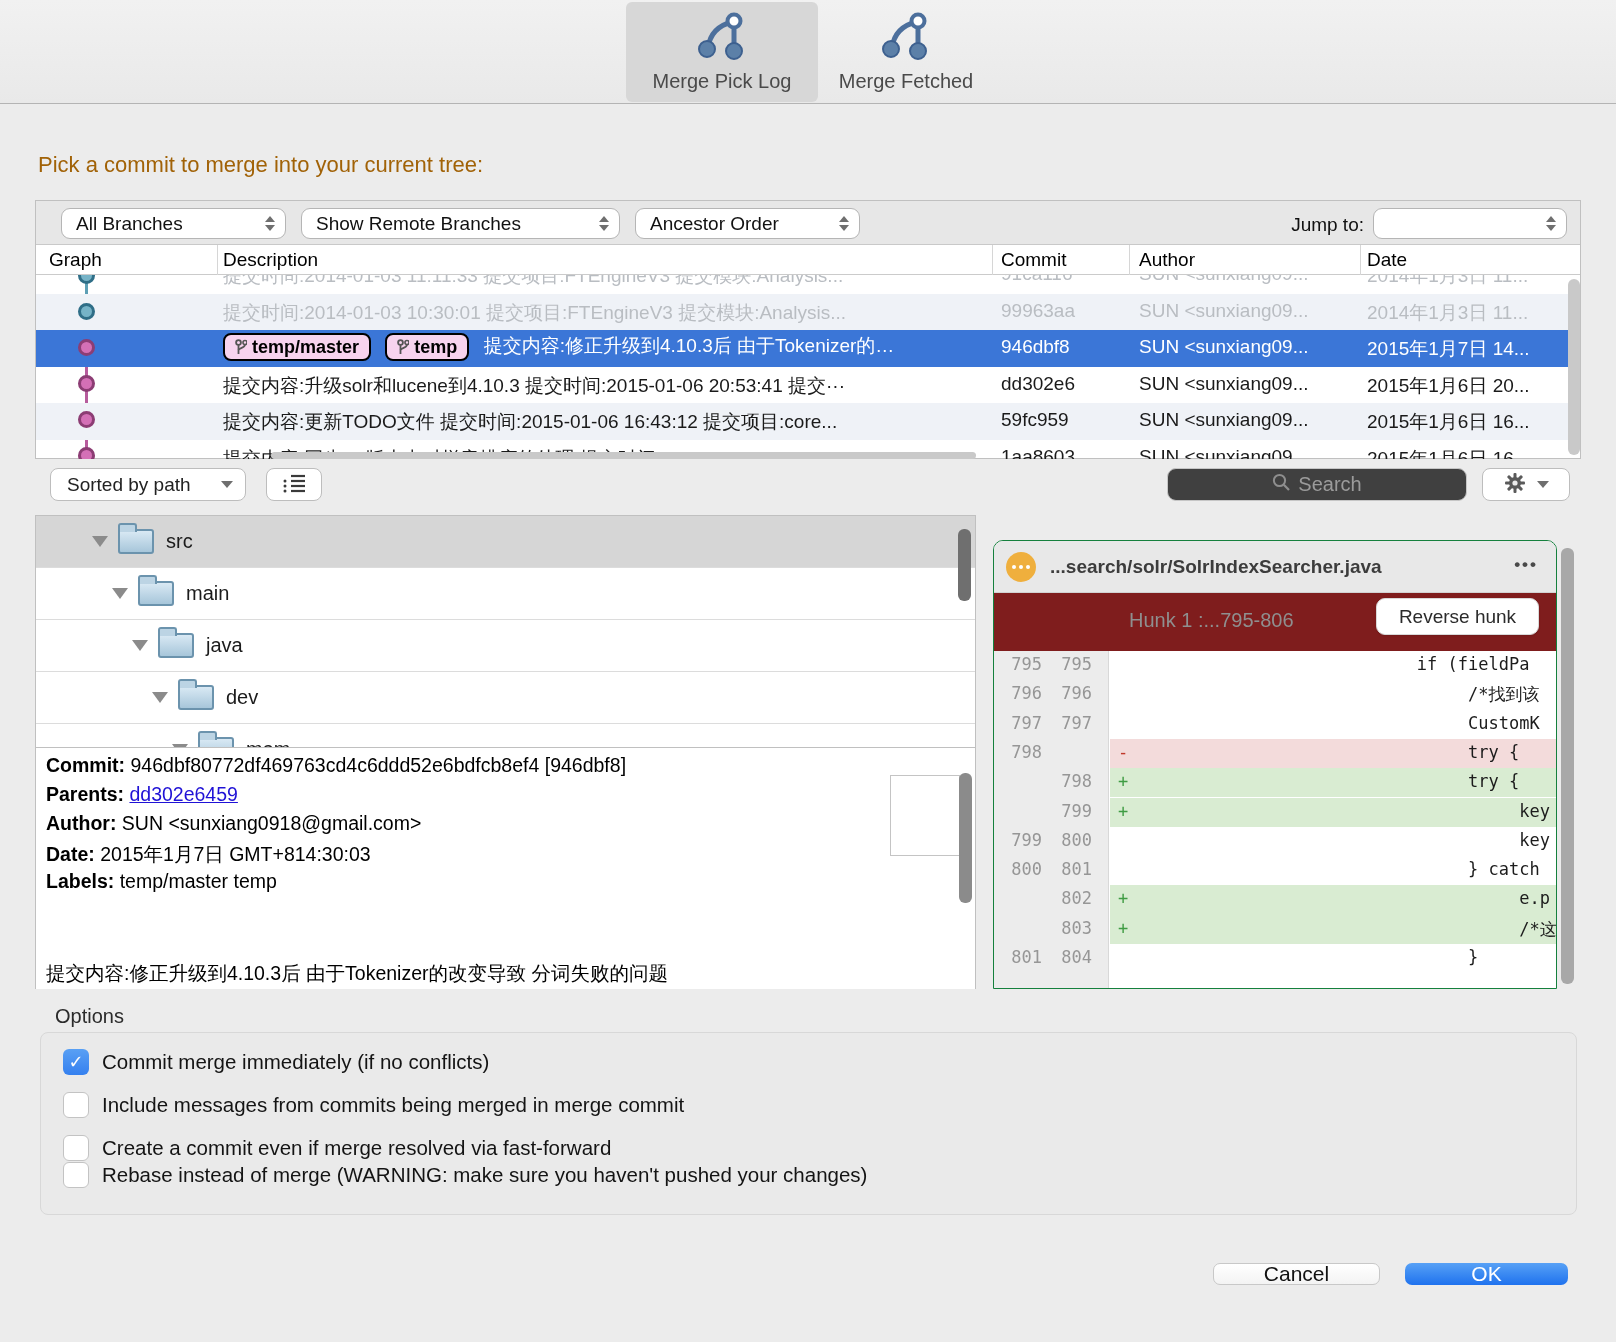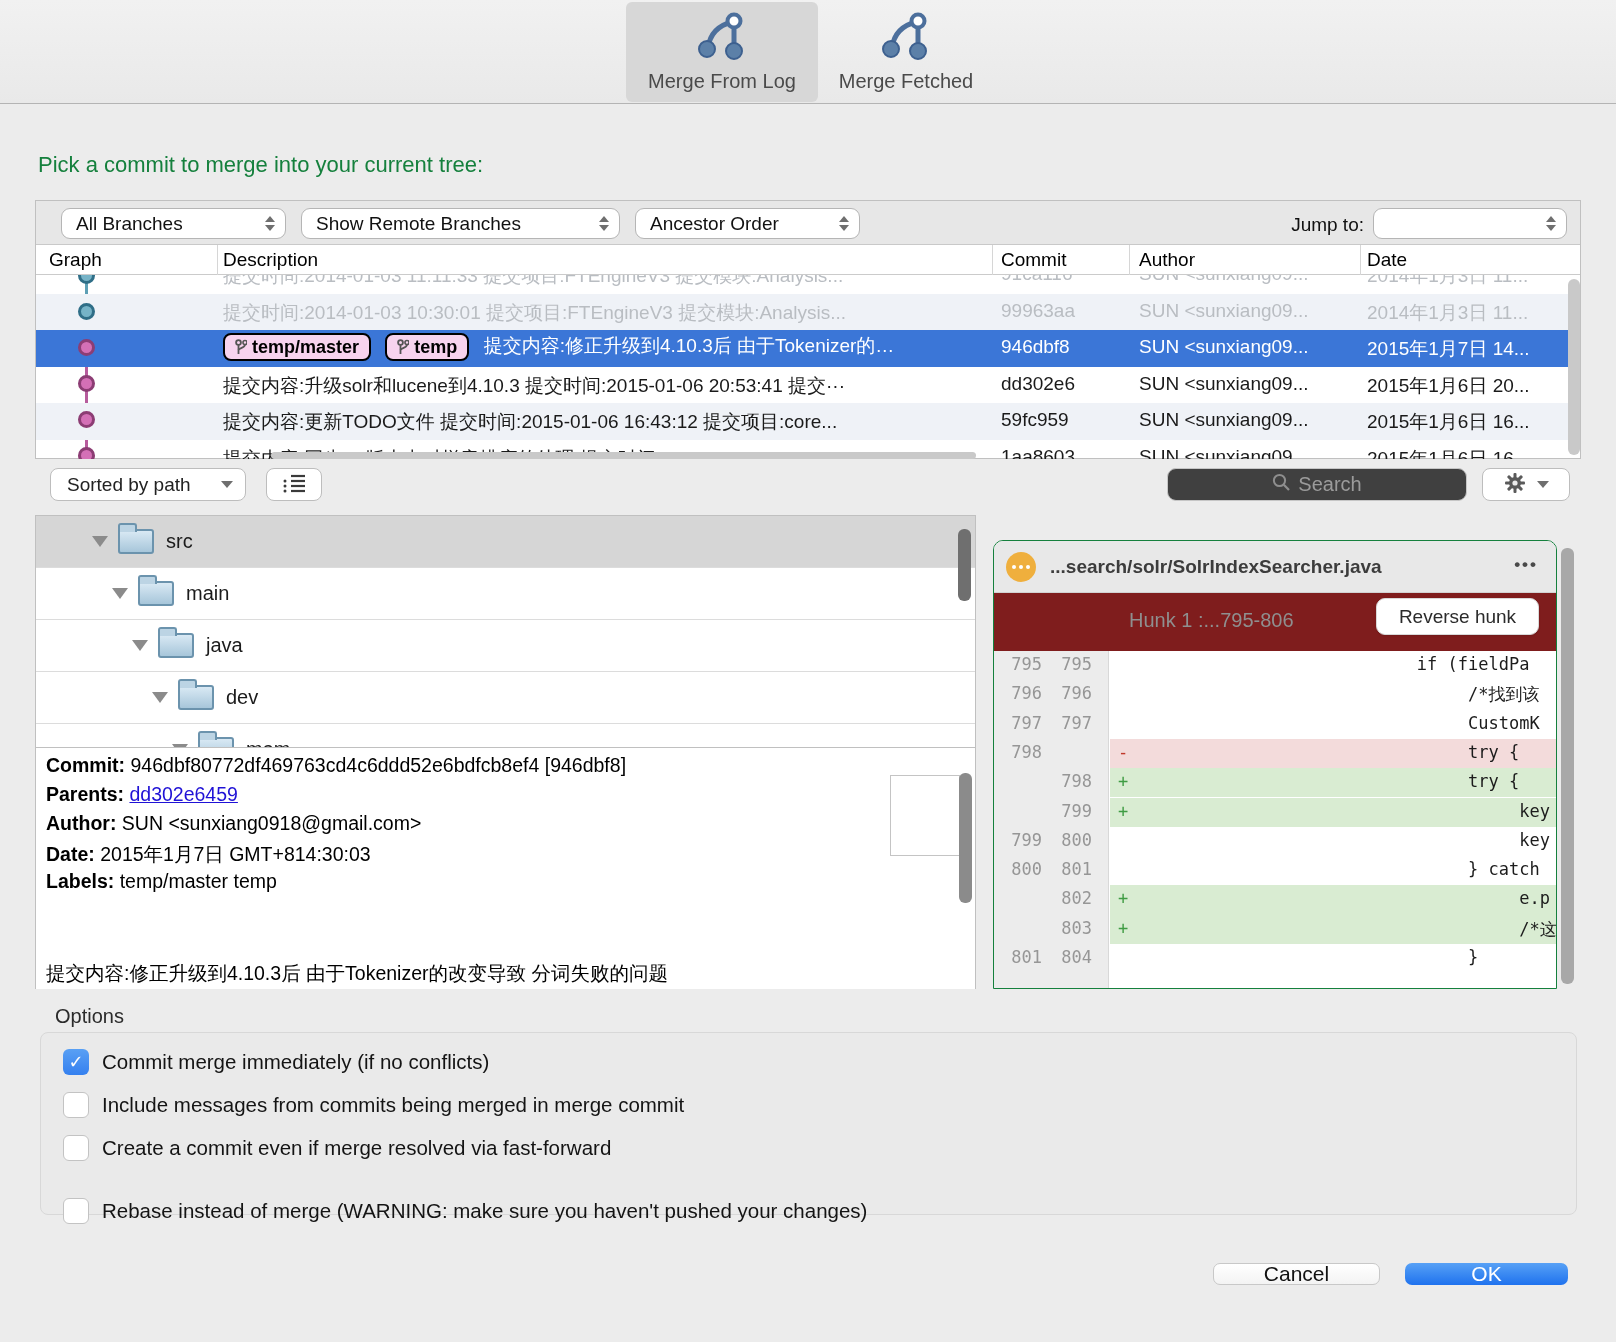--- a/index.html
+++ b/index.html
@@ -9,21 +9,21 @@
 
   
   .toolbar { position:absolute; left:0; top:0; width:1616px; height:104px;
              background:linear-gradient(#f1f1f1,#e9e9e9); border-bottom:1px solid #b4b4b4; }
   .tab { position:absolute; top:2px; height:100px; display:flex; flex-direction:column;
          align-items:center; justify-content:flex-start; padding-top:8px; border-radius:6px; cursor:default; }
   .tab .tab-label { font-size:20px; color:#4a4a4a; margin-top:4px; }
   .tab.selected { background:#d7d7d7; }
 
   
-  .heading { position:absolute; left:38px; top:152px; font-size:22px; color:#15803d; }
+  .heading { position:absolute; left:38px; top:152px; font-size:22px; color:#a16207; }
 
   
   .log-box { position:absolute; left:35px; top:200px; width:1546px; height:259px;
              background:#fff; border:1px solid #c0c0c0; }
   .filter-bar { position:absolute; left:0; top:0; width:100%; height:44px;
                 background:#e7e7e7; border-bottom:1px solid #c9c9c9; }
   .pill { position:absolute; top:7px; height:31px; background:#fff; border:1px solid #b5b5b5;
           border-radius:9px; display:flex; align-items:center; padding:0 10px 0 14px; }
   .pill .lbl { font-size:19px; color:#111; flex:1; white-space:nowrap; overflow:hidden; }
   .stepper { display:flex; flex-direction:column; gap:3px; margin-left:10px; }
@@ -151,21 +151,21 @@
     <div class="tab selected" style="left:626px;width:192px;">
       <span>
         <svg width="52" height="52" viewBox="0 0 52 52">
           <path d="M12 38 C 14 22, 24 15, 36 12" stroke="#4c6f9c" stroke-width="5" fill="none"></path>
           <line x1="38" y1="14" x2="38" y2="38" stroke="#4c6f9c" stroke-width="5"></line>
           <circle cx="11" cy="39" r="8" fill="#5c80a8" stroke="#3d608f" stroke-width="2"></circle>
           <circle cx="38" cy="41" r="8" fill="#5c80a8" stroke="#3d608f" stroke-width="2"></circle>
           <circle cx="38" cy="11" r="6.5" fill="#fff" stroke="#4c6f9c" stroke-width="4"></circle>
         </svg>
       </span>
-      <span class="tab-label">Merge From Log</span>
+      <span class="tab-label">Merge Pick Log</span>
     </div>
     <div class="tab" style="left:826px;width:160px;">
       <span>
         <svg width="52" height="52" viewBox="0 0 52 52">
           <path d="M12 38 C 14 22, 24 15, 36 12" stroke="#4c6f9c" stroke-width="5" fill="none"></path>
           <line x1="38" y1="14" x2="38" y2="38" stroke="#4c6f9c" stroke-width="5"></line>
           <circle cx="11" cy="39" r="8" fill="#5c80a8" stroke="#3d608f" stroke-width="2"></circle>
           <circle cx="38" cy="41" r="8" fill="#5c80a8" stroke="#3d608f" stroke-width="2"></circle>
           <circle cx="38" cy="11" r="6.5" fill="#fff" stroke="#4c6f9c" stroke-width="4"></circle>
         </svg>
@@ -522,21 +522,21 @@
     <span class="lbl">Commit merge immediately (if no conflicts)</span>
   </div>
   <div class="opt-row" style="top:1133px;">
     <span class="cb"></span>
     <span class="lbl">Create a commit even if merge resolved via fast-forward</span>
   </div>
   <div class="opt-row" style="top:1090px;">
     <span class="cb"></span>
     <span class="lbl">Include messages from commits being merged in merge commit</span>
   </div>
-  <div class="opt-row" style="top:1196px;">
+  <div class="opt-row" style="top:1160px;">
     <span class="cb"></span>
     <span class="lbl">Rebase instead of merge (WARNING: make sure you haven't pushed your changes)</span>
   </div>
 
   <div class="footer-btn cancel">Cancel</div>
   <div class="footer-btn ok">OK</div>
 
 </div>
 
 </body></html>

